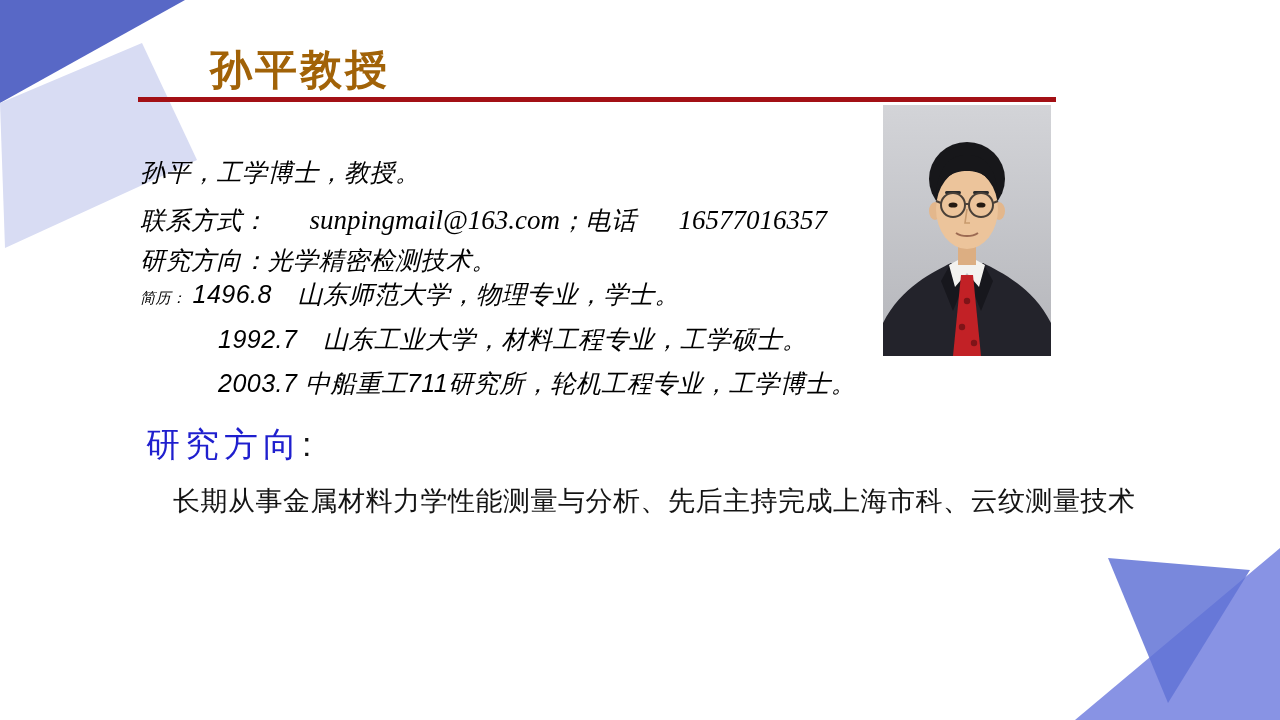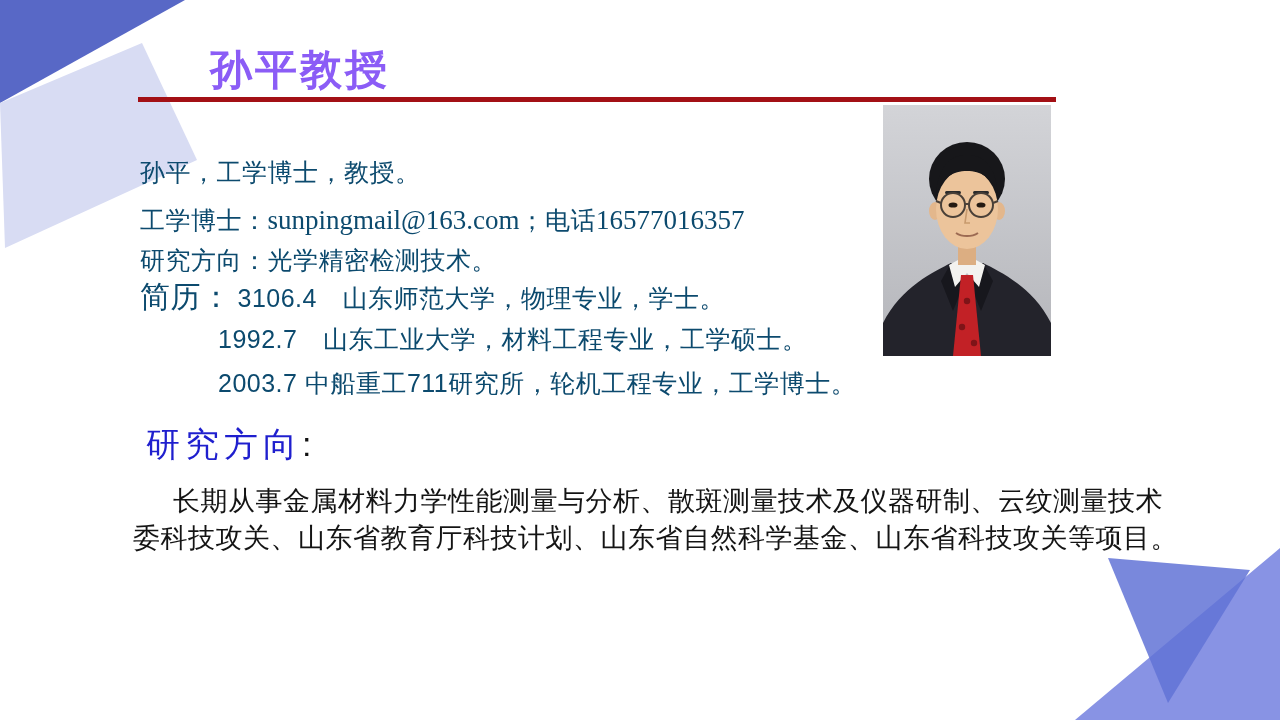--- a/index.html
+++ b/index.html
@@ -8,38 +8,39 @@
     background:#ffffff;
     font-family:"Liberation Sans","DejaVu Sans",sans-serif;
     -webkit-font-smoothing:antialiased;
   }
   .abs{position:absolute;}
   #decor{position:absolute;left:0;top:0;width:1280px;height:720px;pointer-events:none;}
 
   .slide-title{
     left:210px;top:42px;
     font-size:42px;font-weight:bold;letter-spacing:3px;
-    color:#8b5cf6;white-space:nowrap;
+    color:#a16207;white-space:nowrap;
   }
   .title-rule{
     left:138px;top:97px;width:918px;height:5px;background:#a31015;
   }
 
   .bodyline{
-    color:#0c4a6e;font-size:25px;white-space:nowrap;line-height:1.15;
+    color:#000000;font-size:25px;white-space:nowrap;line-height:1.15;
     letter-spacing:0.5px;
+    font-style:italic;
   }
-  .serif{font-family:"Liberation Serif","DejaVu Serif",serif;font-size:27px;letter-spacing:0;}
+  .serif{font-family:"Liberation Serif","DejaVu Serif",serif;font-size:27px;letter-spacing:0;margin-left:42px;}
   .l1{left:140px;top:158px;}
   .l2{left:140px;top:205px;}
   .l3{left:140px;top:246px;}
   .l4{left:140px;top:280px;}
   .l5{left:218px;top:325px;}
   .l6{left:218px;top:369px;}
-  .resume-label{font-size:30px;margin-right:6px;}
+  .resume-label{font-size:15px;margin-right:6px;}
 
   .section-heading{
     left:146px;top:422px;
     font-size:34px;font-weight:normal;letter-spacing:5px;
     color:#1f1fce;white-space:nowrap;
   }
   .section-heading .colon{color:#111;letter-spacing:0;}
 
   .para{
     left:133px;top:483px;width:1100px;
@@ -106,28 +107,27 @@
 
   <ellipse cx="70" cy="100" rx="4.5" ry="2.6" fill="#241a12"></ellipse>
   <ellipse cx="98" cy="100" rx="4.5" ry="2.6" fill="#241a12"></ellipse>
 
   <path d="M84,104 L82,118 L87,118" fill="none" stroke="#c79a6e" stroke-width="1.6"></path>
   <path d="M73,128 C79,132 89,132 95,128" fill="none" stroke="#9c6a52" stroke-width="2"></path>
 </svg>
 
 <div class="abs bodyline l1">孙平，工学博士，教授。</div>
 
-<div class="abs bodyline l2"><span>工学博士：</span><span class="serif">sunpingmail@163.com</span><span>；</span><span>电话</span><span class="serif">16577016357</span></div>
+<div class="abs bodyline l2"><span>联系方式：</span><span class="serif">sunpingmail@163.com</span><span>；</span><span>电话</span><span class="serif">16577016357</span></div>
 
 <div class="abs bodyline l3"><span>研究方向：</span><span>光学精密检测技术。</span></div>
 
-<div class="abs bodyline l4"><span class="resume-label">简历：</span><span>3106.4　山东师范大学，物理专业，学士。</span></div>
+<div class="abs bodyline l4"><span class="resume-label">简历：</span><span>1496.8　山东师范大学，物理专业，学士。</span></div>
 
 <div class="abs bodyline l5"><span>1992.7　山东工业大学，材料工程专业，工学硕士。</span></div>
 
 <div class="abs bodyline l6"><span>2003.7 中船重工711研究所，轮机工程专业，工学博士。</span></div>
 
 <div class="abs section-heading"><span>研究方向</span><span class="colon">:</span></div>
 
 <div class="abs para">
-  <div class="pline first">长期从事金属材料力学性能测量与分析、散斑测量技术及仪器研制、云纹测量技术</div>
-  <div class="pline">委科技攻关、山东省教育厅科技计划、山东省自然科学基金、山东省科技攻关等项目。</div>
+  <div class="pline first">长期从事金属材料力学性能测量与分析、先后主持完成上海市科、云纹测量技术</div>
 </div>
 
 </body></html>

